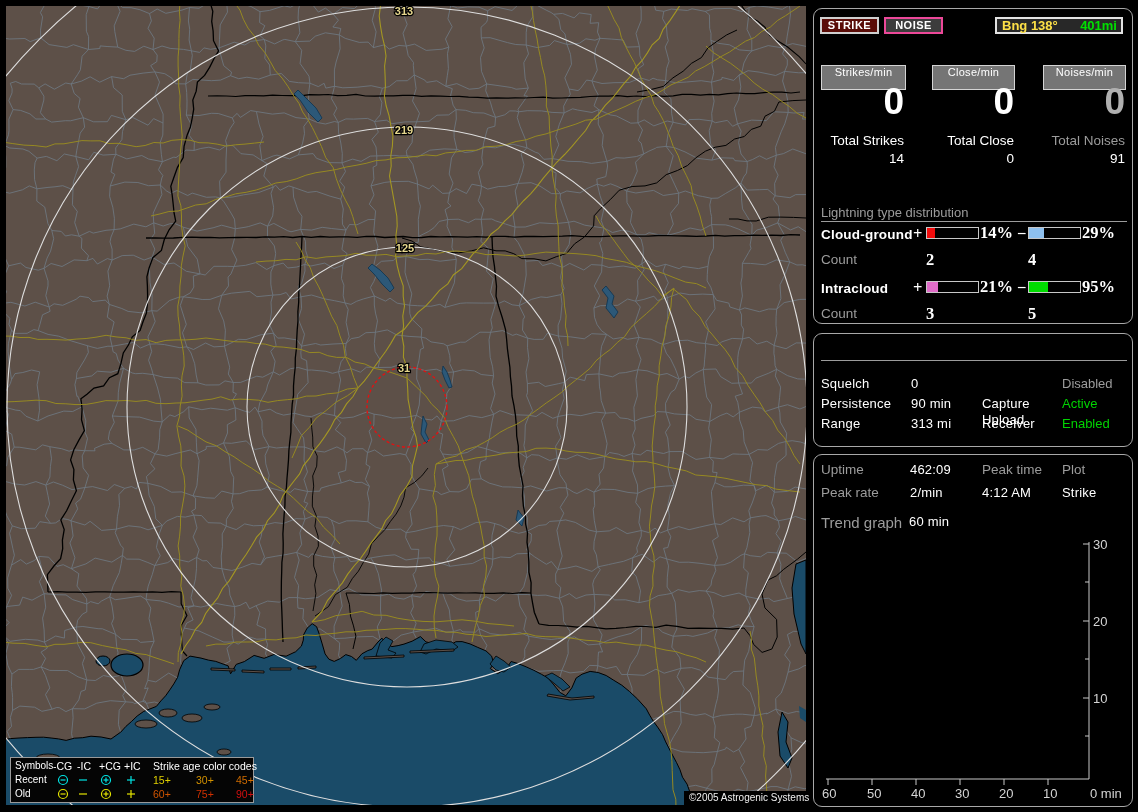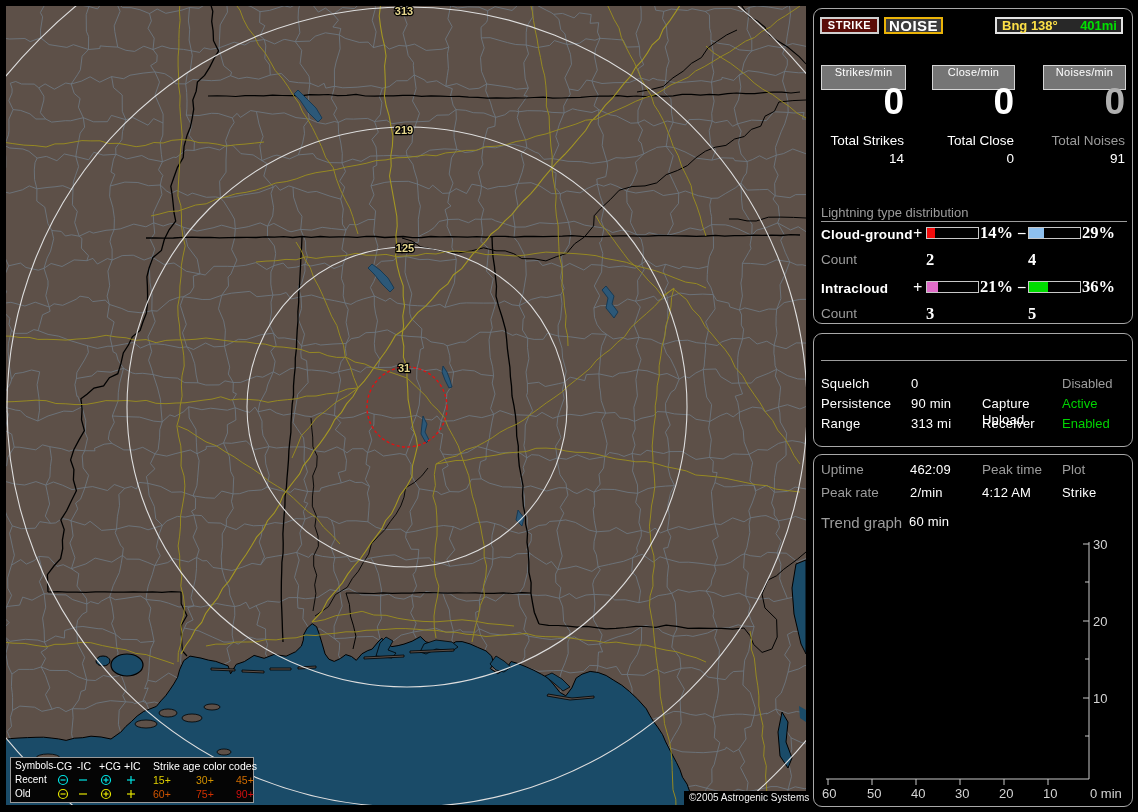--- a/index.html
+++ b/index.html
@@ -157,21 +157,21 @@
 
 <div class="abs" style="left:684px; top:791px; width:122px; height:14px; background:#000;">
   <div class="abs" style="left:5px; top:1px; font-size:10px; color:#f0f0f0; white-space:nowrap;">©2005 Astrogenic Systems</div>
 </div>
 
 <div class="panel" style="top:8px; height:316px;">
   <div class="abs" style="left:6px; top:8px; width:59px; height:17px; background:#5a0c07;
        border:2px solid #cfcfcf; color:#fff; font-size:11px; font-weight:bold; text-align:center;
        line-height:13px; letter-spacing:0.5px;">STRIKE</div>
   <div class="abs" style="left:70px; top:8px; width:59px; height:17px; background:#3c3c3c;
-       border:2px solid #eab308; color:#fff; font-size:15px; font-weight:bold; text-align:center;
+       border:2px solid #ec4899; color:#fff; font-size:11px; font-weight:bold; text-align:center;
        line-height:13px; letter-spacing:0.5px;">NOISE</div>
   <div class="abs" style="left:181px; top:8px; width:128px; height:17px; background:#282828;
        border:2px solid #e2e2e2; font-size:13px; font-weight:bold; line-height:14px;">
     <span class="abs" style="left:5px; color:#fde047;">Bng 138°</span>
     <span class="abs" style="right:4px; color:#00e000;">401mi</span>
   </div>
 
   <div class="minbtn" style="left:7px;  width:85px;">Strikes/min</div>
   <div class="minbtn" style="left:118px; width:83px;">Close/min</div>
   <div class="minbtn" style="left:229px; width:83px;">Noises/min</div>
@@ -209,21 +209,21 @@
   <div class="abs t13" style="left:7px; top:272px; font-weight:bold; font-size:13.5px;">Intracloud</div>
   <div class="cnum" style="left:99px; top:269px;">+</div>
   <div class="bar" style="left:112px; top:272px;">
       <div style="width:11px; background:#e06cc8;"></div>
     </div>
   <div class="pct" style="left:166px; top:268px;">21%</div>
   <div class="cnum" style="left:203px; top:269px;">−</div>
   <div class="bar" style="left:214px; top:272px;">
       <div style="width:19px; background:#00dc00;"></div>
     </div>
-  <div class="pct" style="left:268px; top:268px;">36%</div>
+  <div class="pct" style="left:268px; top:268px;">95%</div>
 
   <div class="abs gray" style="left:7px; top:297px; font-size:13.5px;">Count</div>
   <div class="cnum" style="left:112px; top:295px;">3</div>
   <div class="cnum" style="left:214px; top:295px;">5</div>
 </div>
 
 <div class="panel" style="top:333px; height:114px;">
   <div class="abs" style="left:7px; top:26px; width:306px; border-top:1px solid #9c9c9c;"></div>
   <div class="abs t13" style="left:7px; top:42px;">Squelch</div>
   <div class="abs t13" style="left:97px; top:42px;">0</div>

